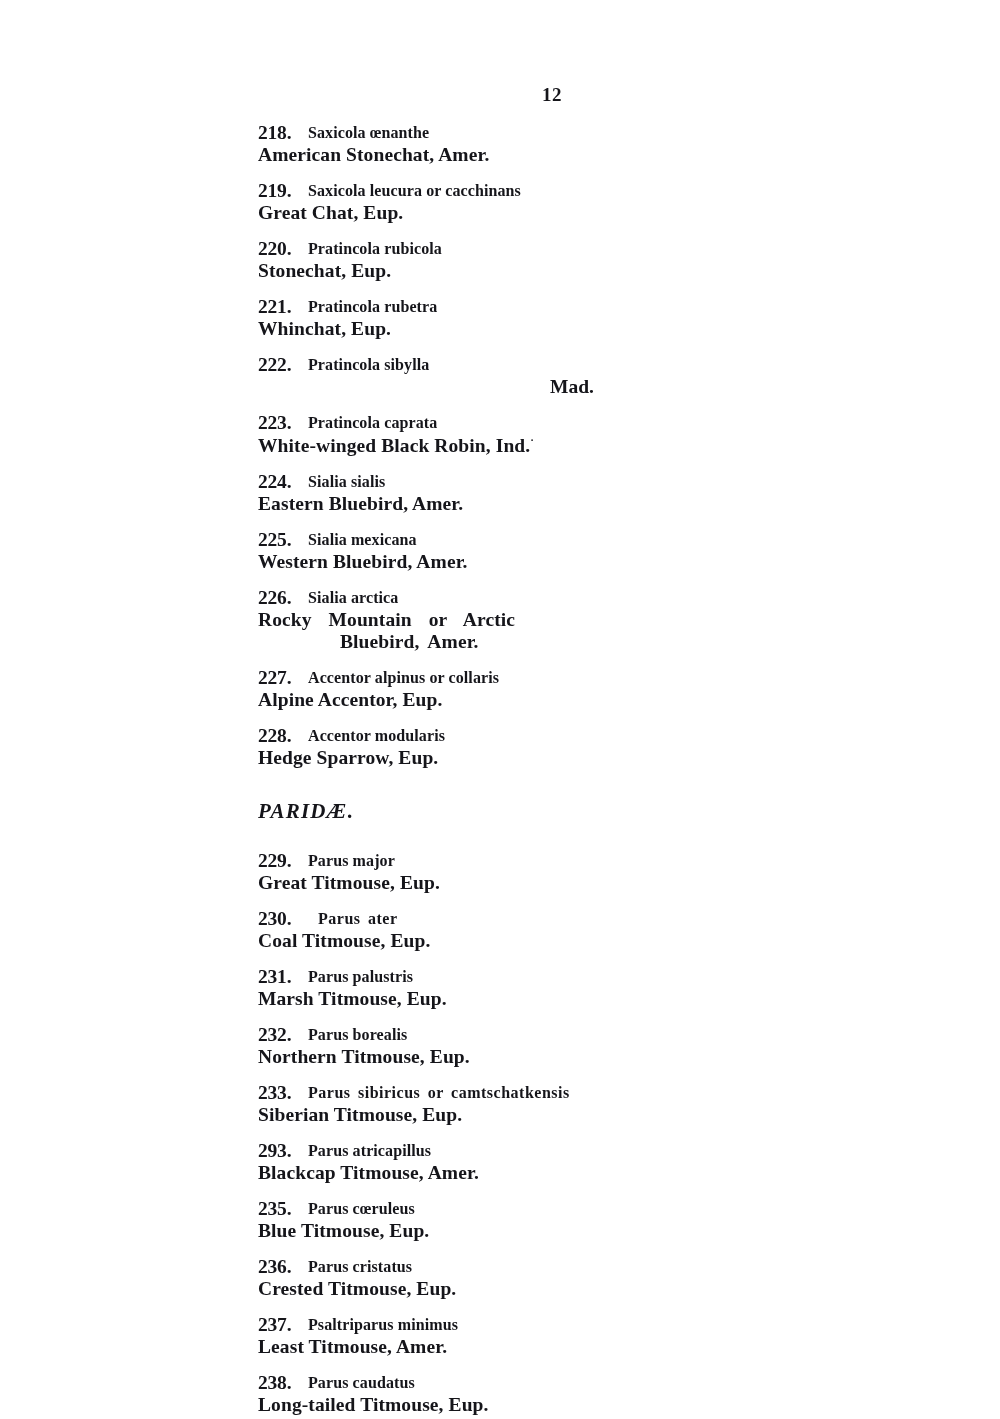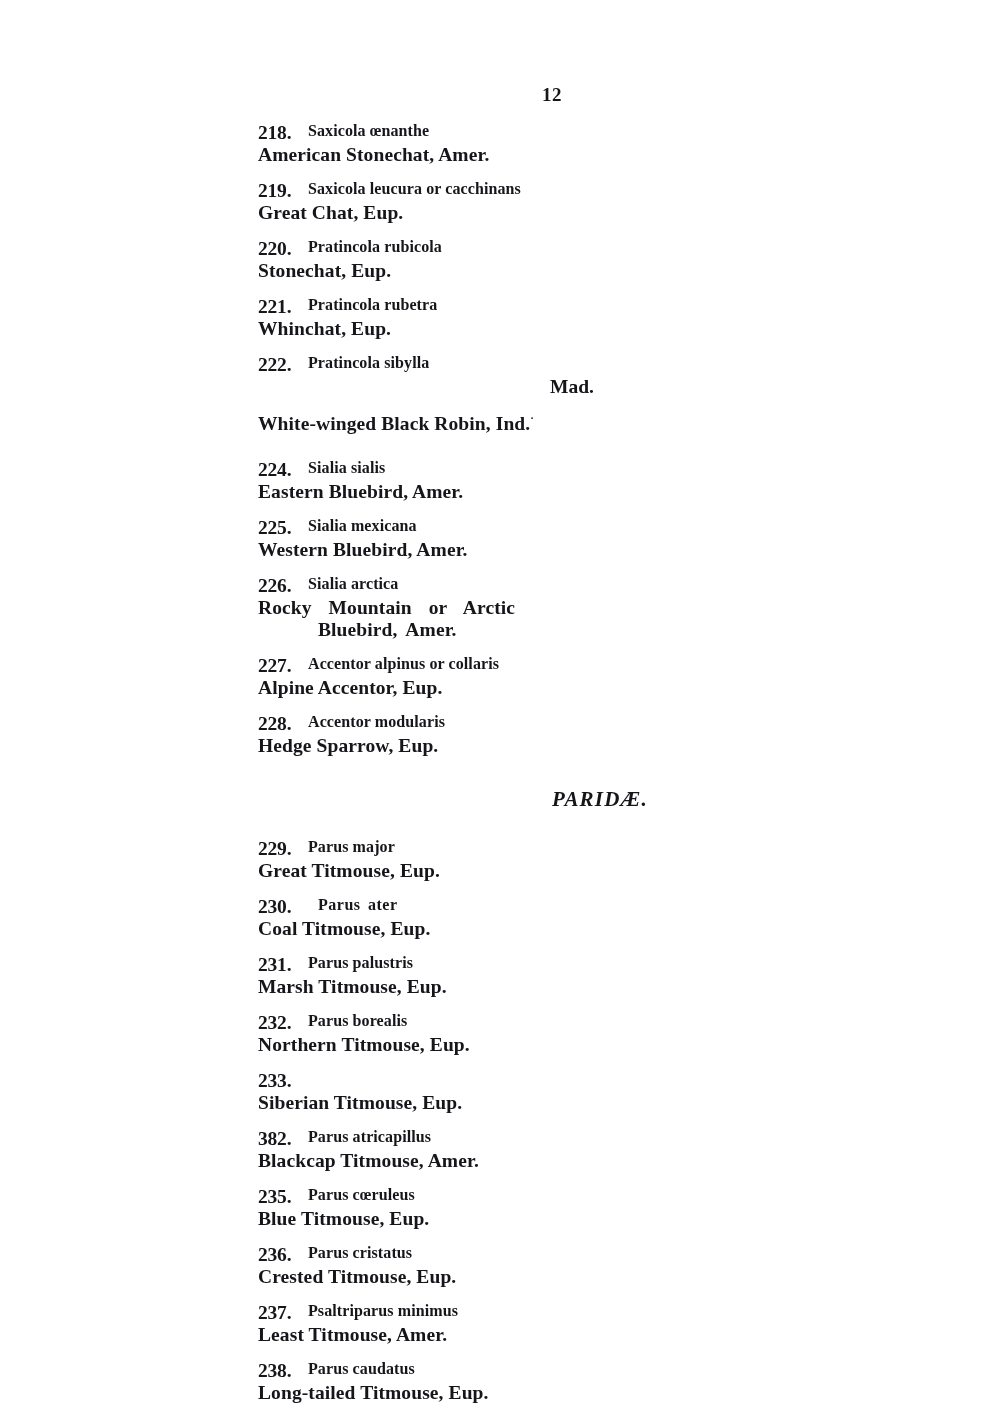--- a/index.html
+++ b/index.html
@@ -45,21 +45,21 @@
   }
 
   .entry {
     position: relative;
     margin-bottom: 14px;
     min-height: 33px;
   }
 
   .entry-line {
     display: flex;
-    align-items: flex-start;
+    align-items: center;
     white-space: nowrap;
   }
 
   .num {
     flex: 0 0 auto;
     width: 50px;
     text-align: left;
     font-size: 19.5px;
     font-weight: bold;
     letter-spacing: -0.2px;
@@ -78,41 +78,41 @@
     font-size: 19.5px;
     font-weight: bold;
     letter-spacing: 0.1px;
     white-space: nowrap;
   }
   .common.spread {
     width: 300px;
     word-spacing: 12px;
   }
   .common.cont {
-    margin-left: 60px;
+    margin-left: 82px;
     word-spacing: 4px;
   }
 
   .region-right {
     margin-left: 292px;
     font-size: 19.5px;
     font-weight: bold;
     white-space: nowrap;
   }
 
   .supabbr {
     font-size: 11px;
     vertical-align: super;
     font-weight: bold;
   }
 
   
   .family-heading {
     margin: 30px 0 26px 0;
-    text-align: right;
+    text-align: left;
     font-style: italic;
     font-weight: bold;
     font-size: 21px;
     letter-spacing: 1.2px;
     padding-right: 10px;
   }
 </style>
 </head>
 <body>
 
@@ -152,20 +152,24 @@
           <div class="common">Whinchat, Eup.</div>
         </div>
         <div class="entry">
           <div class="entry-line">
             <span class="num">222.</span>
             <span class="sci">Pratincola sibylla</span>
           </div>
           <div class="region-right">Mad.</div>
         </div>
         <div class="entry">
+          <div class="entry-line">
+            <span class="num">223.</span>
+            <span class="sci">Pratincola caprata</span>
+          </div>
           <div class="common">White-winged Black Robin, Ind.<span class="supabbr">·</span></div>
         </div>
         <div class="entry">
           <div class="entry-line">
             <span class="num">224.</span>
             <span class="sci">Sialia sialis</span>
           </div>
           <div class="common">Eastern Bluebird, Amer.</div>
         </div>
         <div class="entry">
@@ -226,26 +230,27 @@
         <div class="entry">
           <div class="entry-line">
             <span class="num">232.</span>
             <span class="sci">Parus borealis</span>
           </div>
           <div class="common">Northern Titmouse, Eup.</div>
         </div>
         <div class="entry">
           <div class="entry-line">
             <span class="num">233.</span>
+            <span class="sci loose">Parus sibiricus  or  camtschatkensis</span>
           </div>
           <div class="common">Siberian Titmouse,  Eup.</div>
         </div>
         <div class="entry">
           <div class="entry-line">
-            <span class="num">382.</span>
+            <span class="num">293.</span>
             <span class="sci">Parus atricapillus</span>
           </div>
           <div class="common">Blackcap Titmouse,  Amer.</div>
         </div>
         <div class="entry">
           <div class="entry-line">
             <span class="num">235.</span>
             <span class="sci">Parus cœruleus</span>
           </div>
           <div class="common">Blue Titmouse, Eup.</div>

